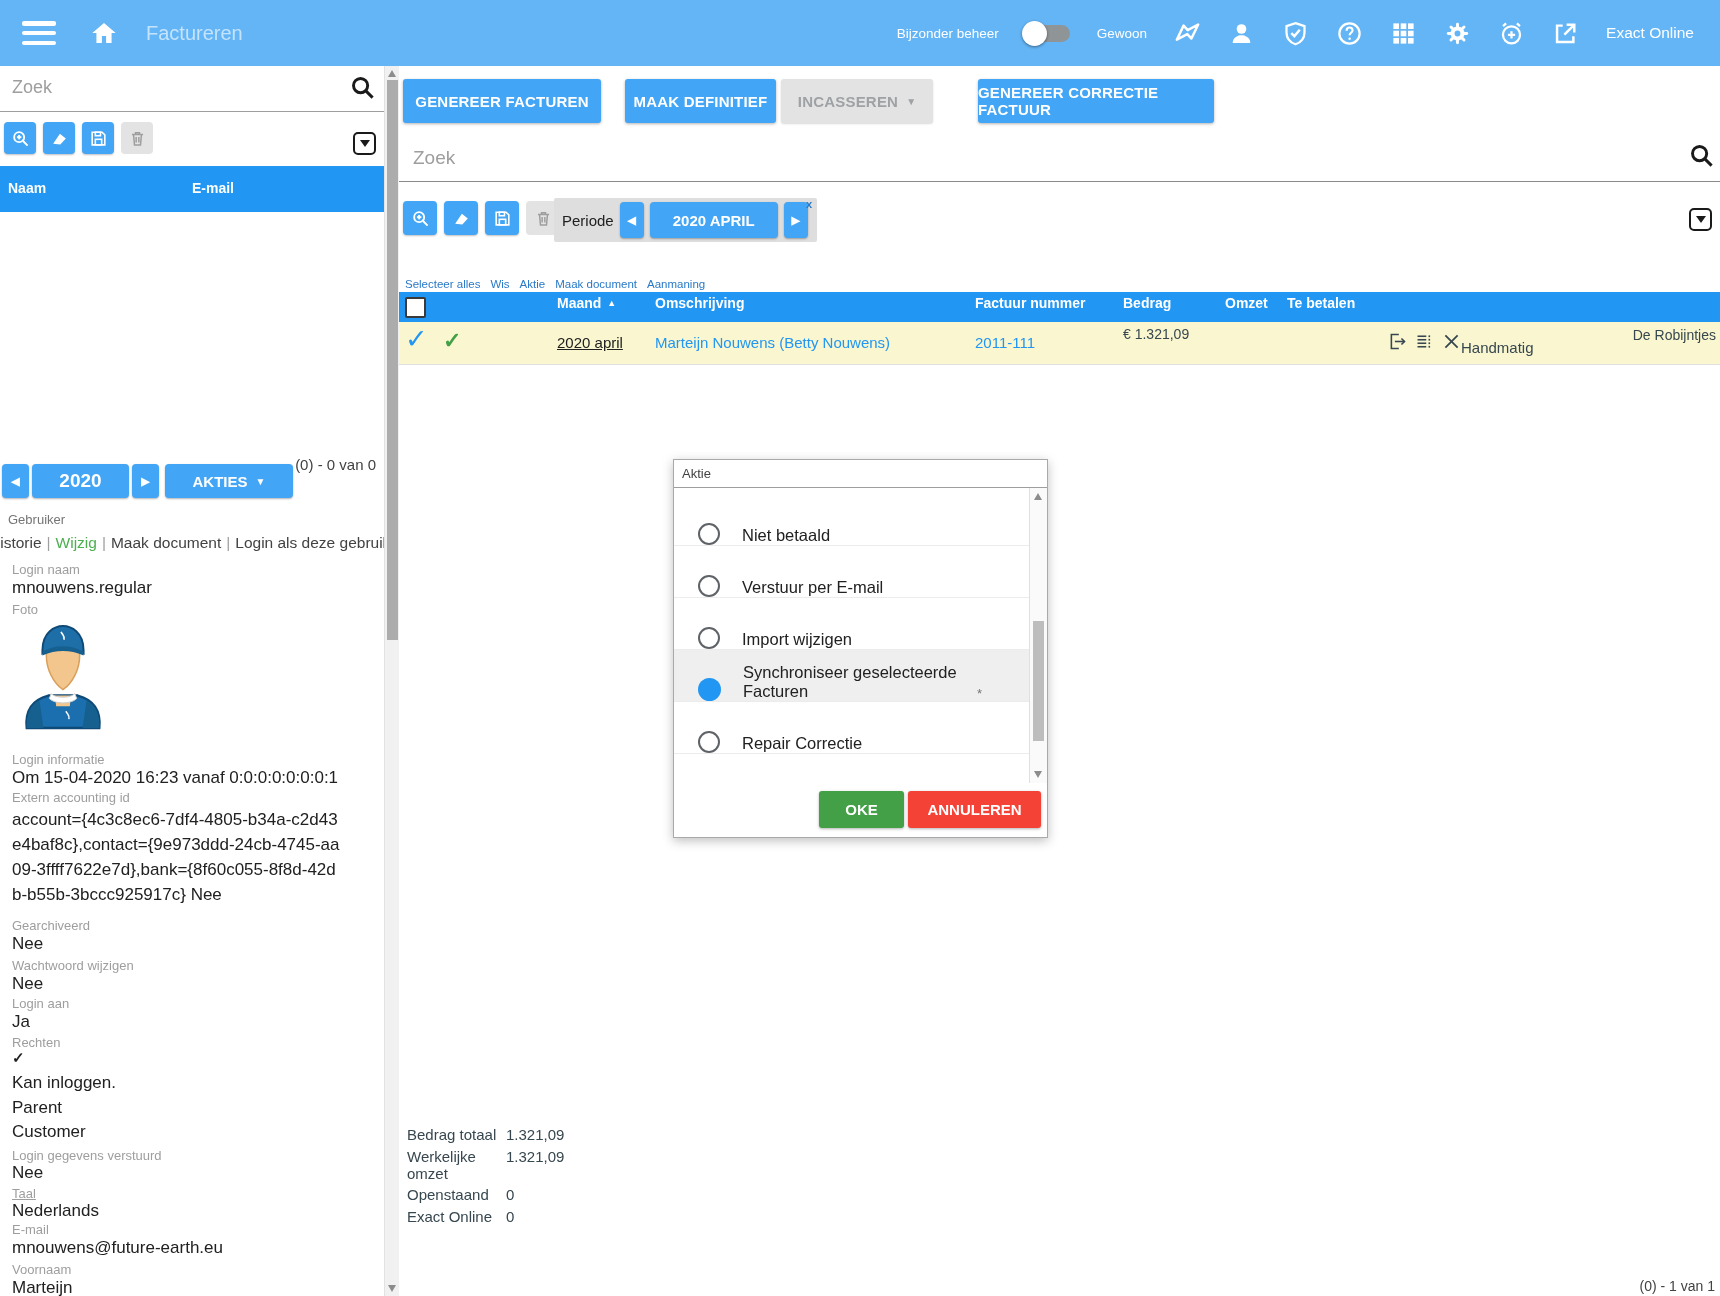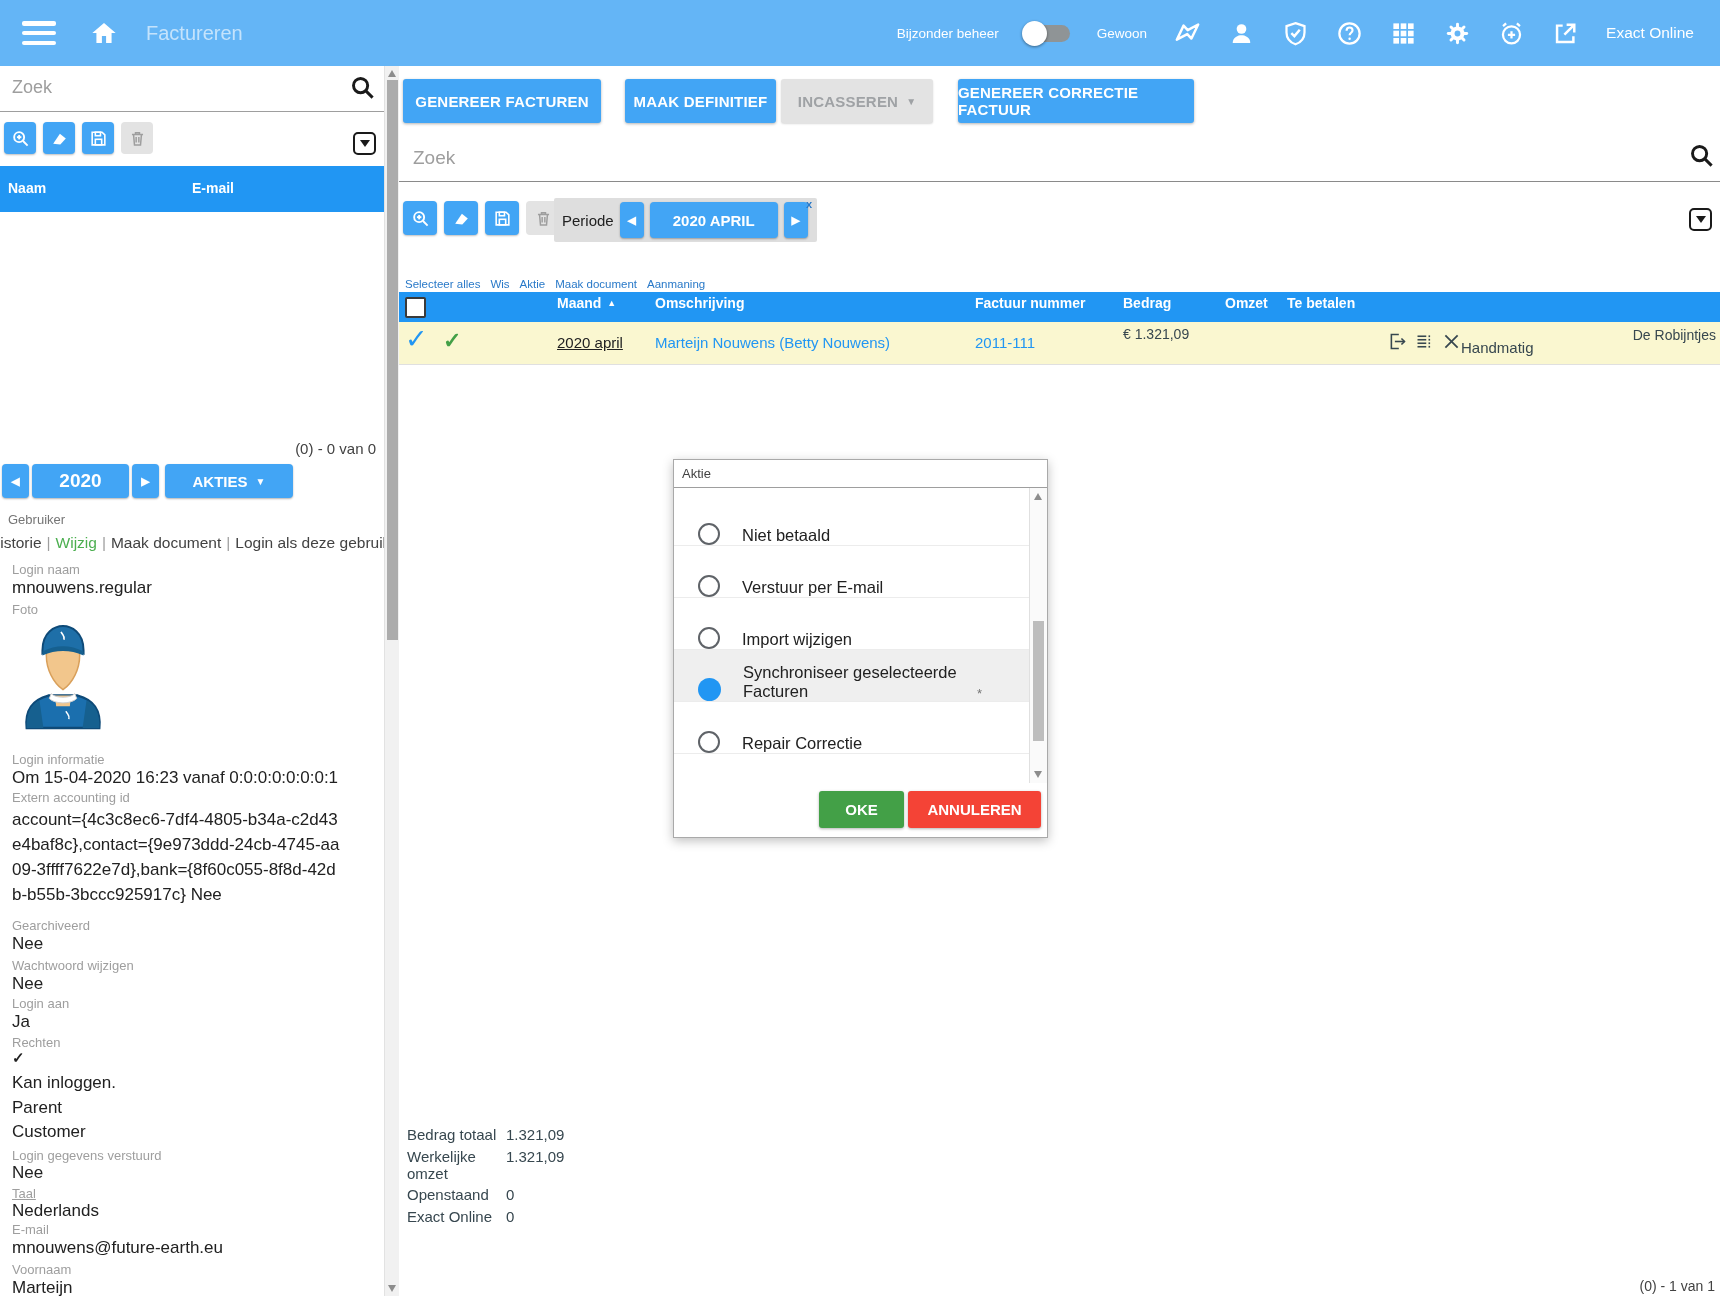--- a/index.html
+++ b/index.html
@@ -30,21 +30,21 @@
   .tool-btn{width:32px;height:32px;border-radius:4px;background:#42A5F5;display:flex;align-items:center;justify-content:center;box-shadow:0 1px 2px rgba(0,0,0,.25);cursor:pointer;}
   .tool-btn.disabled{background:#E3E3E3;box-shadow:none;}
   .tool-btn svg{width:19px;height:19px;}
   .p-toolbar{position:absolute;left:4px;top:56px;display:flex;gap:7px;}
   .filter-ic{width:19px;height:19px;border:2.5px solid #1A1A1A;border-radius:5px;background:#fff;display:flex;align-items:center;justify-content:center;cursor:pointer;}
   .filter-ic i{width:0;height:0;border-left:5px solid transparent;border-right:5px solid transparent;border-top:7px solid #1A1A1A;}
   .p-filter{position:absolute;right:8px;top:66px;}
   .p-cols{position:absolute;left:0;top:100px;width:384px;height:46px;background:#2196F3;color:#fff;font-size:14px;font-weight:bold;}
   .p-col-naam{position:absolute;left:8px;top:14px;cursor:pointer;}
   .p-col-email{position:absolute;left:192px;top:14px;cursor:pointer;}
-  .p-count{position:absolute;right:8px;top:374px;font-size:15px;color:#424242;margin-left:44px;}
+  .p-count{position:absolute;right:8px;top:390px;font-size:15px;color:#424242;margin-left:44px;}
   .pager-btn{background:#42A5F5;color:#fff;border-radius:4px;display:flex;align-items:center;justify-content:center;box-shadow:0 1px 2px rgba(0,0,0,.3);cursor:pointer;font-weight:bold;}
   .p-pager{position:absolute;left:2px;top:398px;display:flex;gap:3px;align-items:center;}
   .arrow-glyph{font-size:11px;}
   .lbl{font-size:13px;color:#9E9E9E;}
   .val{font-size:17px;color:#212121;}
   .links-row{position:absolute;left:-11px;top:468px;white-space:nowrap;font-size:15.5px;color:#424242;}
   .links-row .sep{color:#9E9E9E;padding:0 5px;}
   .links-row .lnk{cursor:pointer;}
   .links-row .green{color:#4CAF50;}
 
@@ -301,21 +301,21 @@
   </div>
 
   <div class="main">
     <div class="actions">
       <div class="act-btn" style="width:198px;">GENEREER FACTUREN</div>
       <div class="act-btn" style="width:151px;margin-left:24px;">MAAK DEFINITIEF</div>
       <div class="act-btn disabled" style="width:152px;margin-left:5px;gap:8px;">
         <span>INCASSEREN</span>
         <span style="font-size:10px;">▼</span>
       </div>
-      <div class="act-btn" style="width:236px;margin-left:25px;">GENEREER CORRECTIE FACTUUR</div>
+      <div class="act-btn" style="width:236px;margin-left:45px;">GENEREER CORRECTIE FACTUUR</div>
     </div>
 
     <div class="m-search">
       <input placeholder="Zoek" style="">
       <svg class="mag-dark abs" viewBox="0 0 24 24" fill="none" stroke="#1A1A1A" stroke-width="2.6">
           <circle cx="10.3" cy="10.3" r="6.3"></circle>
           <line x1="15.2" y1="15.2" x2="21" y2="21"></line>
         </svg>
     </div>
 

